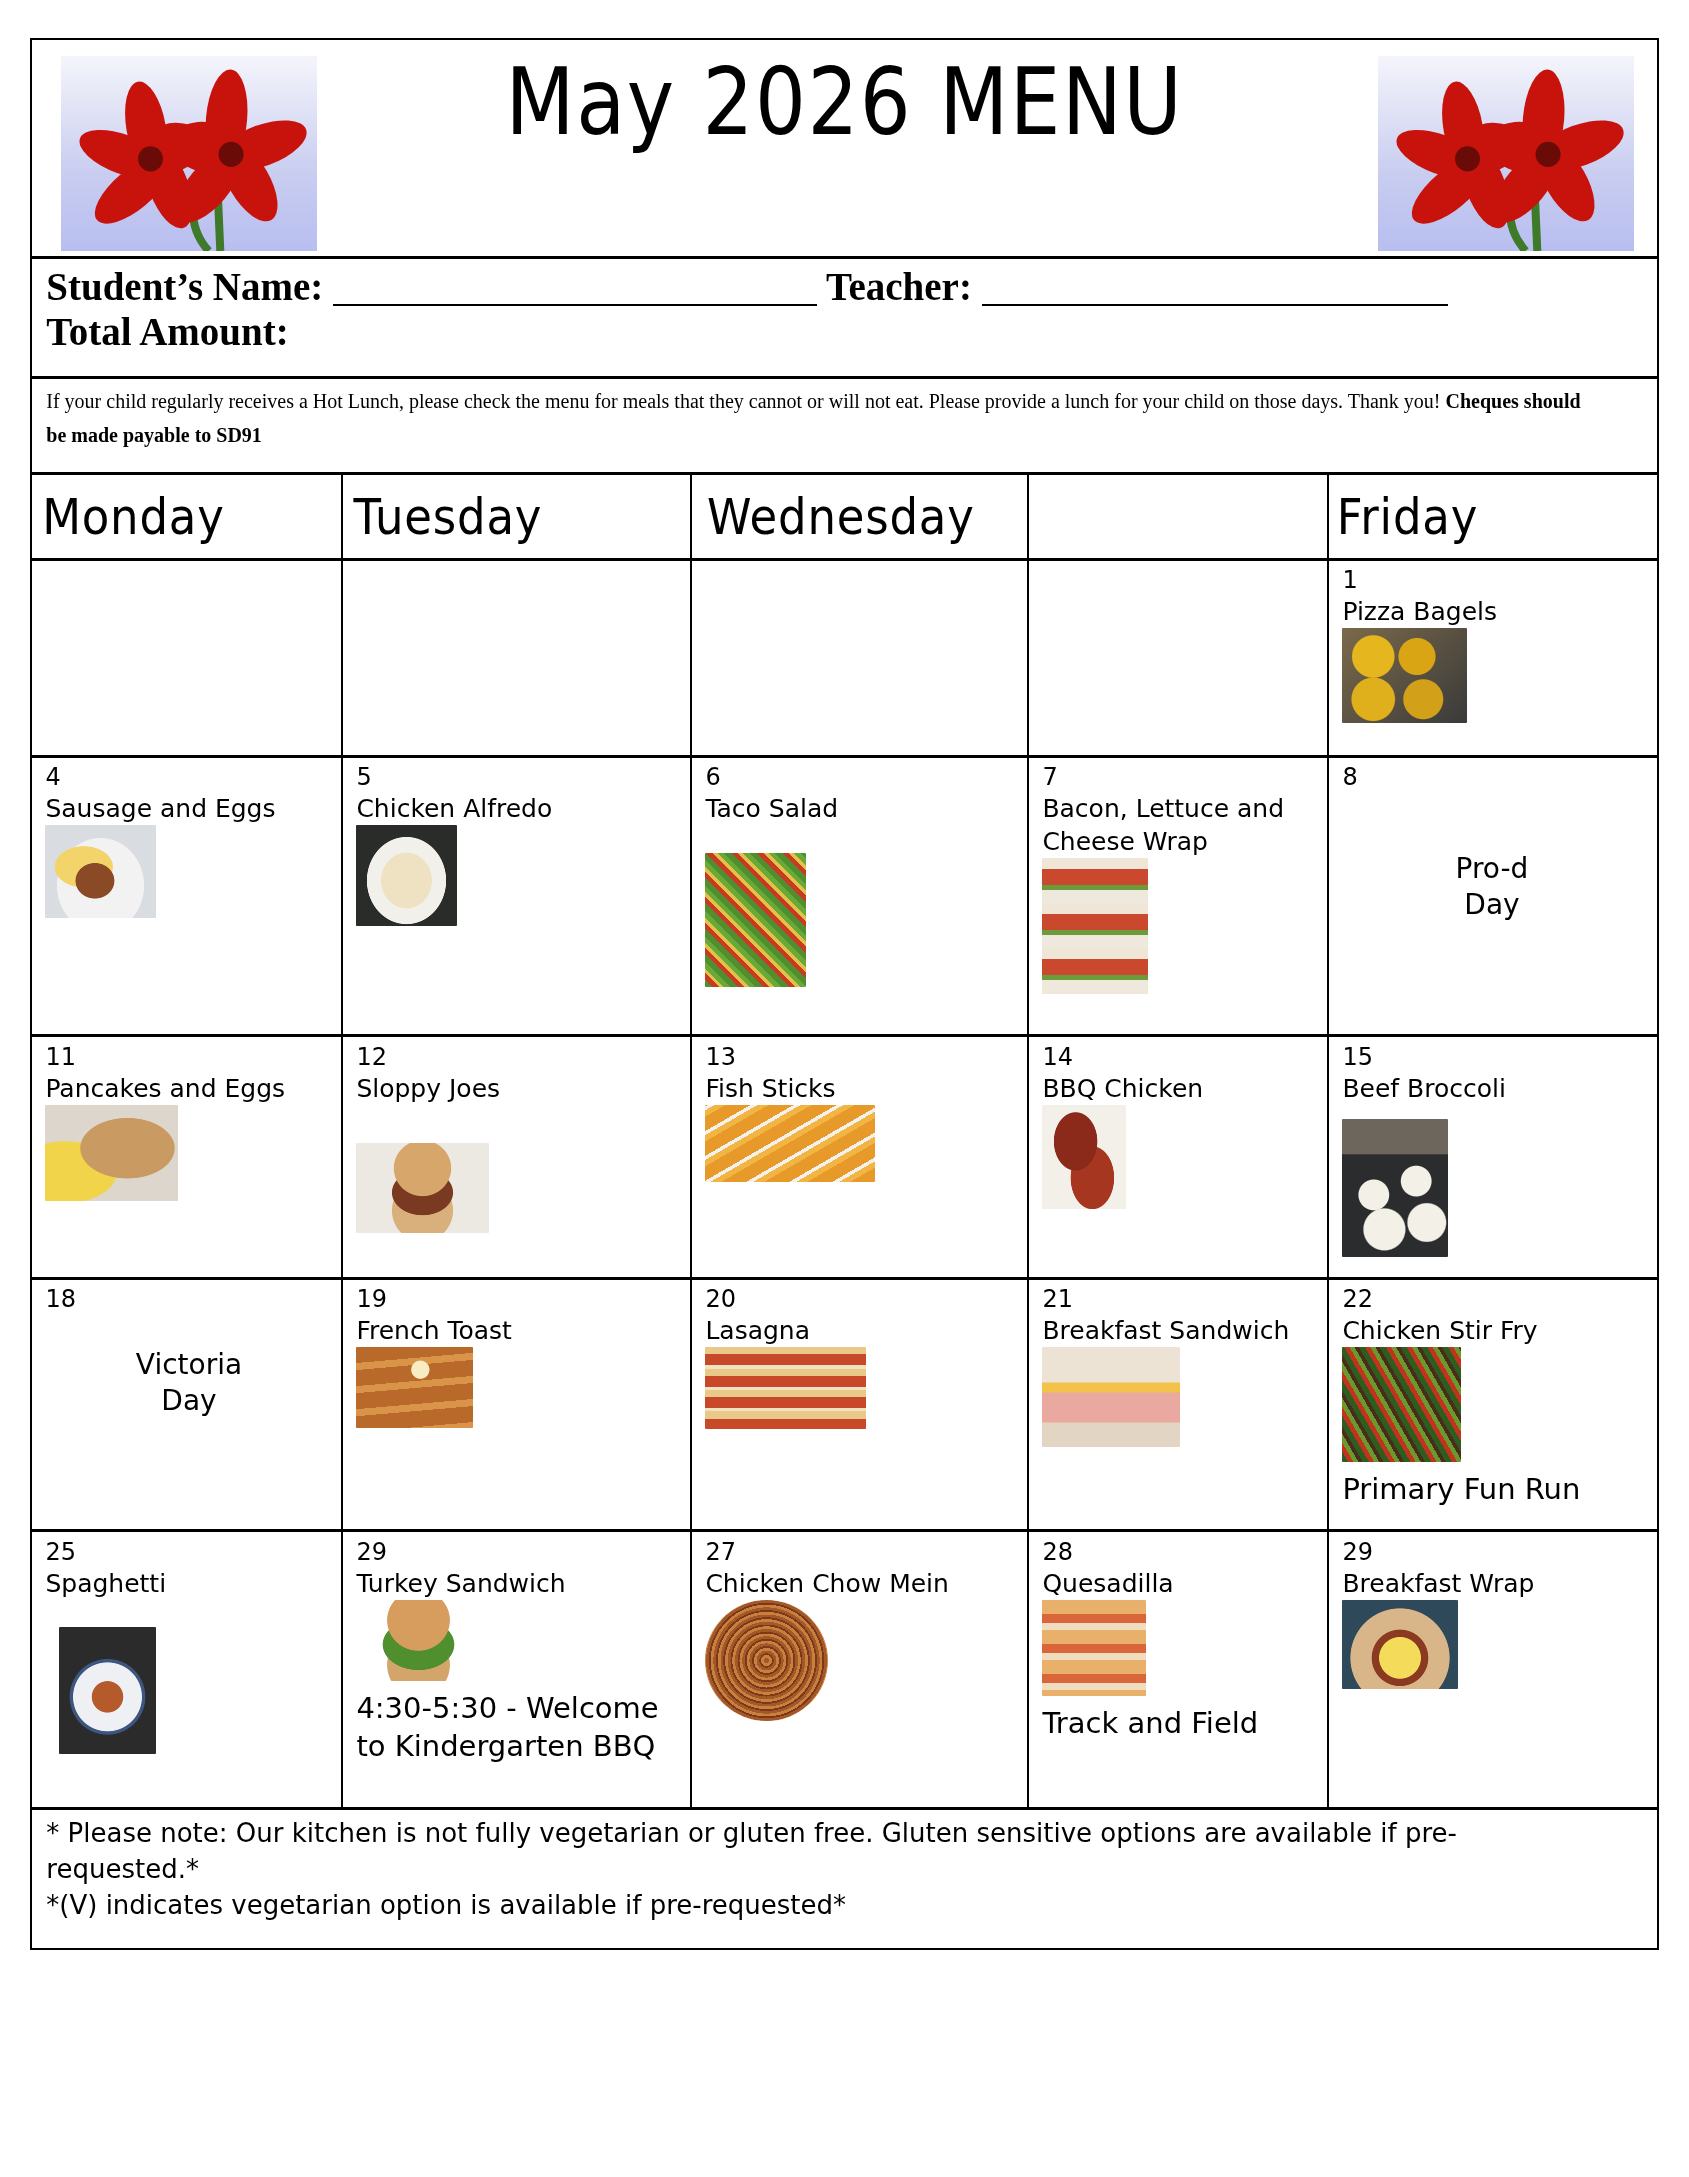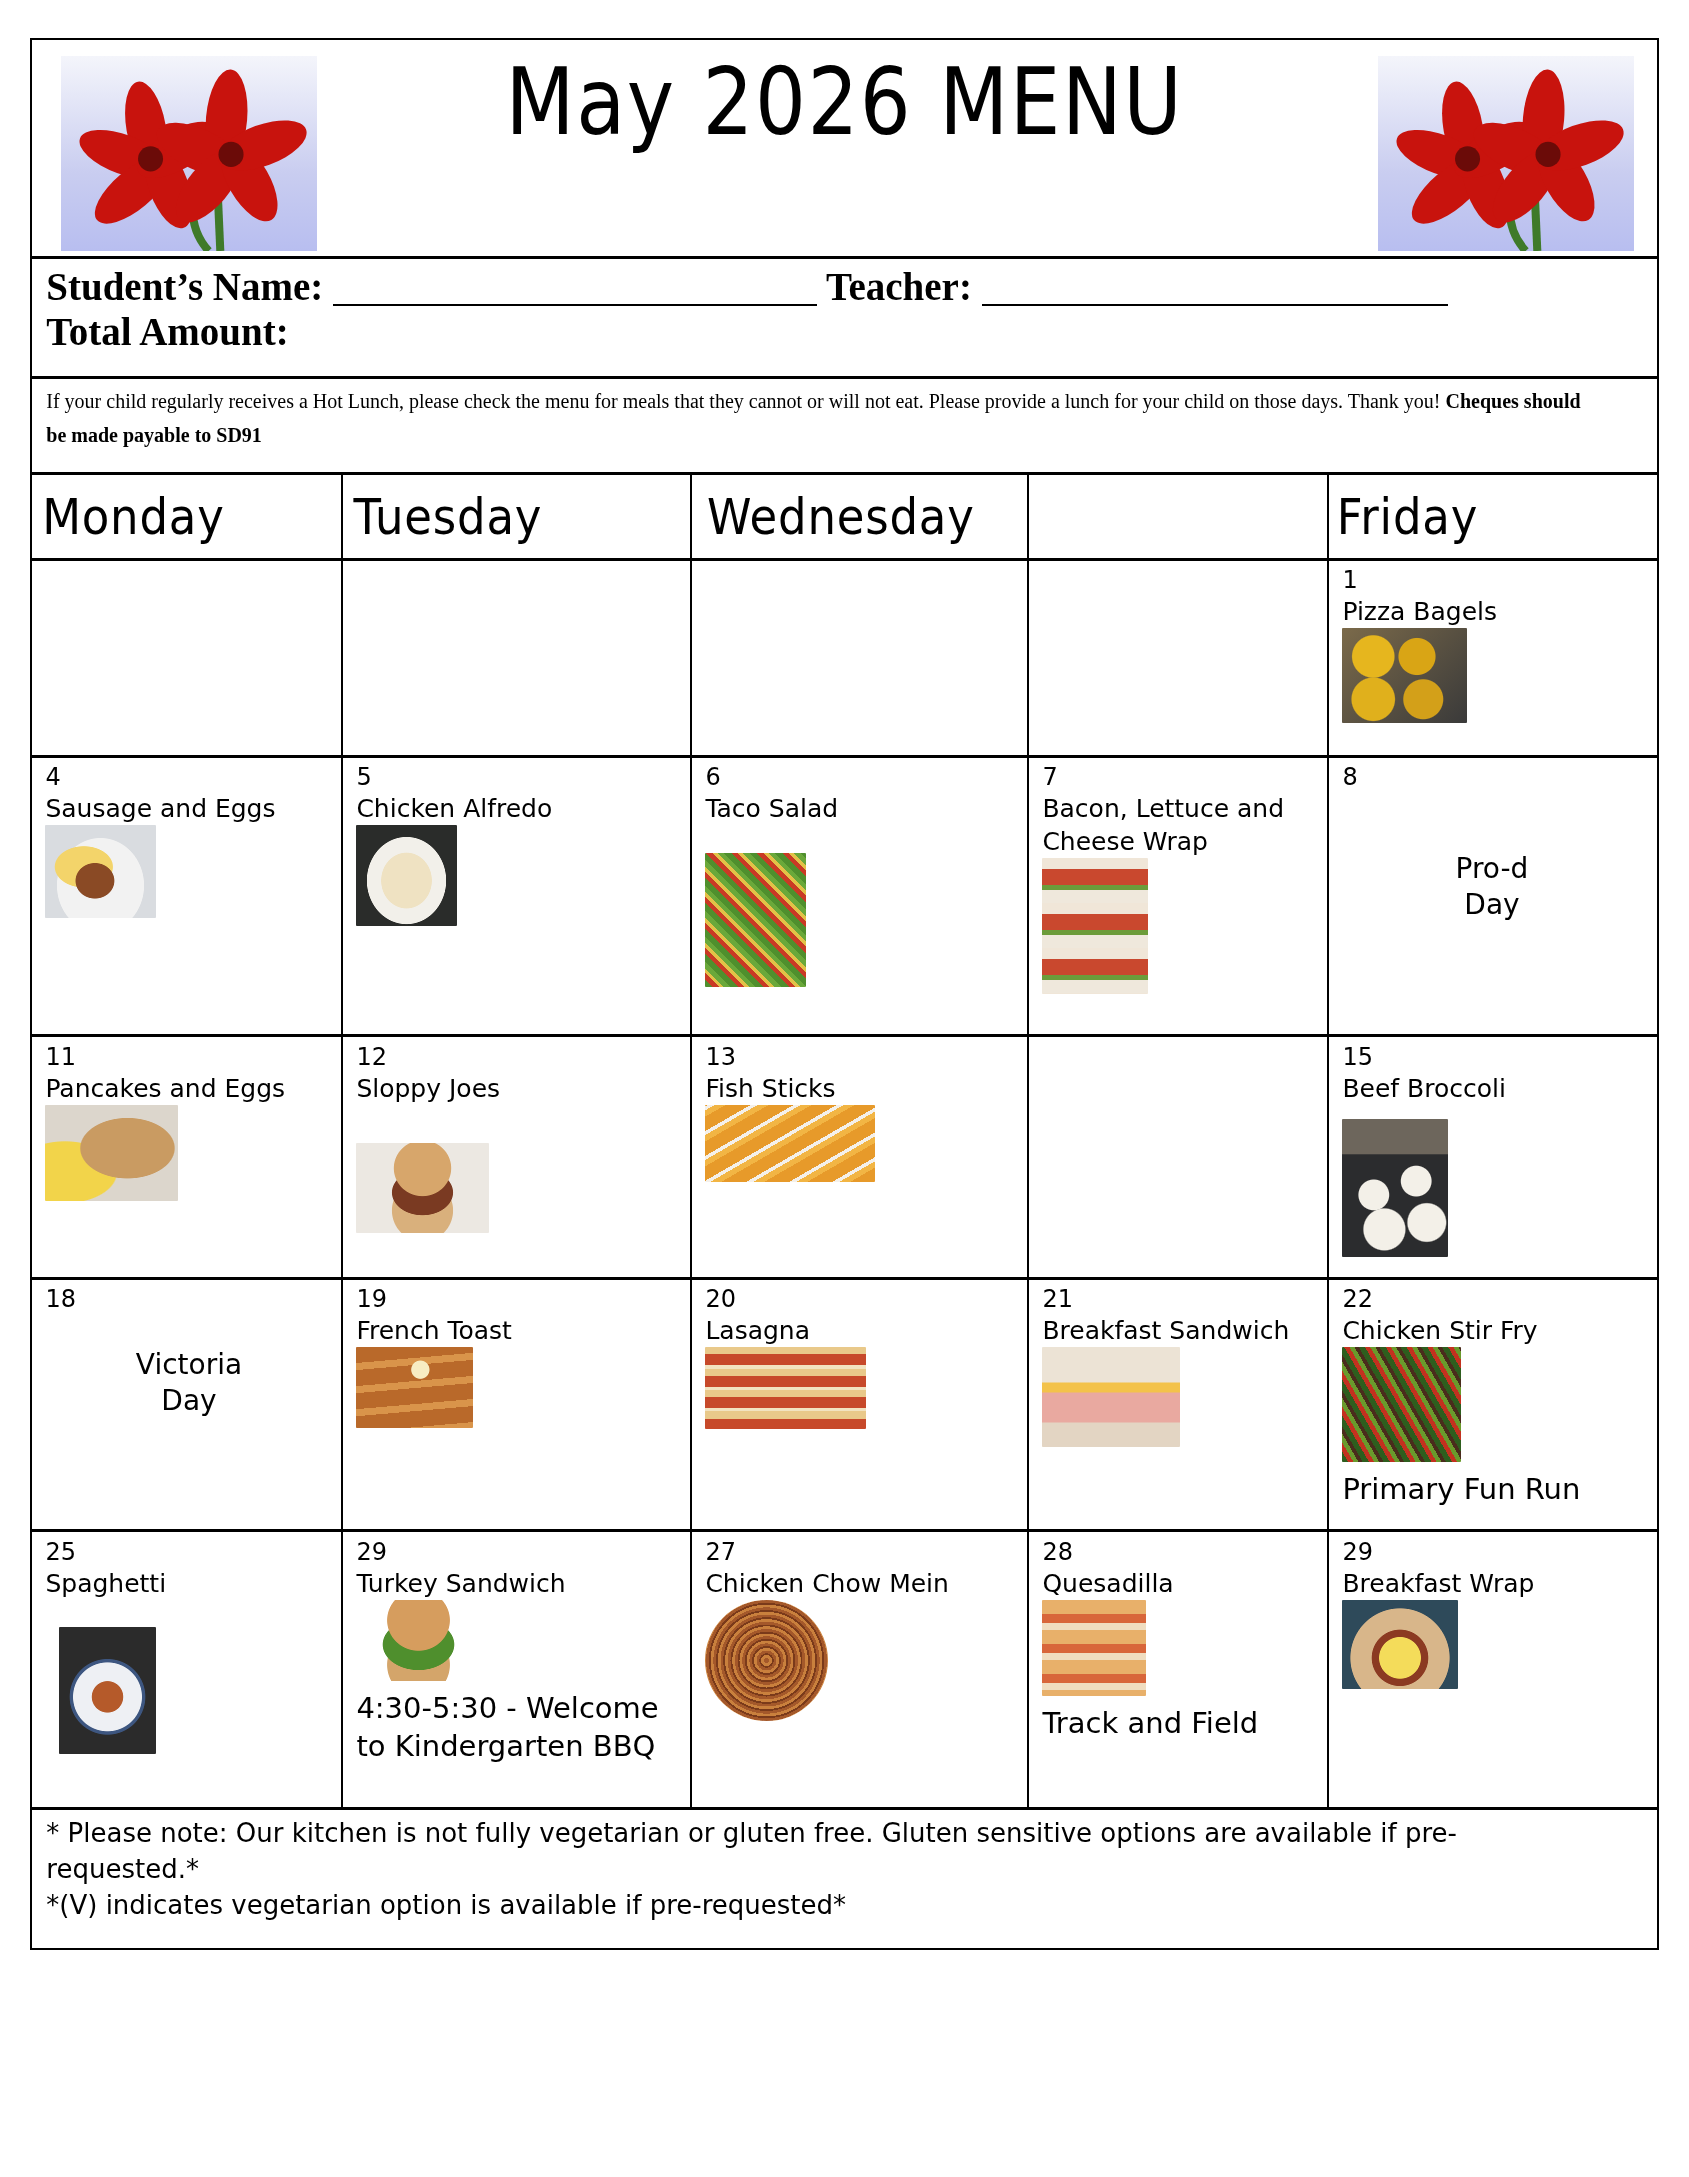--- a/index.html
+++ b/index.html
@@ -179,20 +179,25 @@
   <div class="cell" style="left:311px;top:997px;width:348px;height:240px">
     <span class="num">12</span>
     <span class="meal">Sloppy Joes</span>
     <div class="pic" style="margin-top:38px;width:133px;height:90px;background:radial-gradient(ellipse at 50% 28%,#d7a66b 0 30%,transparent 31%),radial-gradient(ellipse at 50% 55%,#7a3a22 0 32%,transparent 33%),radial-gradient(ellipse at 50% 75%,#d9b07c 0 32%,transparent 33%),#ece8e2;"></div>
   </div>
   <div class="cell" style="left:660px;top:997px;width:335px;height:240px">
     <span class="num">13</span>
     <span class="meal">Fish Sticks</span>
     <div class="pic" style="width:170px;height:77px;background:repeating-linear-gradient(-30deg,#e79a2a 0 12.5px,#f2b544 12.5px 18px,#f4f0ea 18px 21.5px);"></div>
   </div>
+  <div class="cell" style="left:997px;top:997px;width:298px;height:240px">
+    <span class="num">14</span>
+    <span class="meal">BBQ Chicken</span>
+    <div class="pic" style="width:84px;height:104px;background:radial-gradient(ellipse at 40% 35%,#8b2a1a 0 30%,transparent 31%),radial-gradient(ellipse at 60% 70%,#a6361f 0 30%,transparent 31%),#f3efe9;"></div>
+  </div>
   <div class="cell" style="left:1297px;top:997px;width:327px;height:240px">
     <span class="num">15</span>
     <span class="meal">Beef Broccoli</span>
     <div class="pic" style="margin-top:13.4px;width:106px;height:138px;background:radial-gradient(circle at 30% 55%,#f3f0e8 0 14%,transparent 15%),radial-gradient(circle at 70% 45%,#f3f0e8 0 14%,transparent 15%),radial-gradient(circle at 40% 80%,#f3f0e8 0 16%,transparent 17%),radial-gradient(circle at 80% 75%,#f3f0e8 0 14%,transparent 15%),linear-gradient(180deg,#6d665c 0 25%,#2b2c2e 26%);"></div>
   </div>
 
   <div class="cell" style="left:0;top:1239px;width:309px;height:250px">
     <span class="num">18</span>
     <span class="holiday" style="left:99px;top:68px;width:116px">Victoria Day</span>
   </div>

